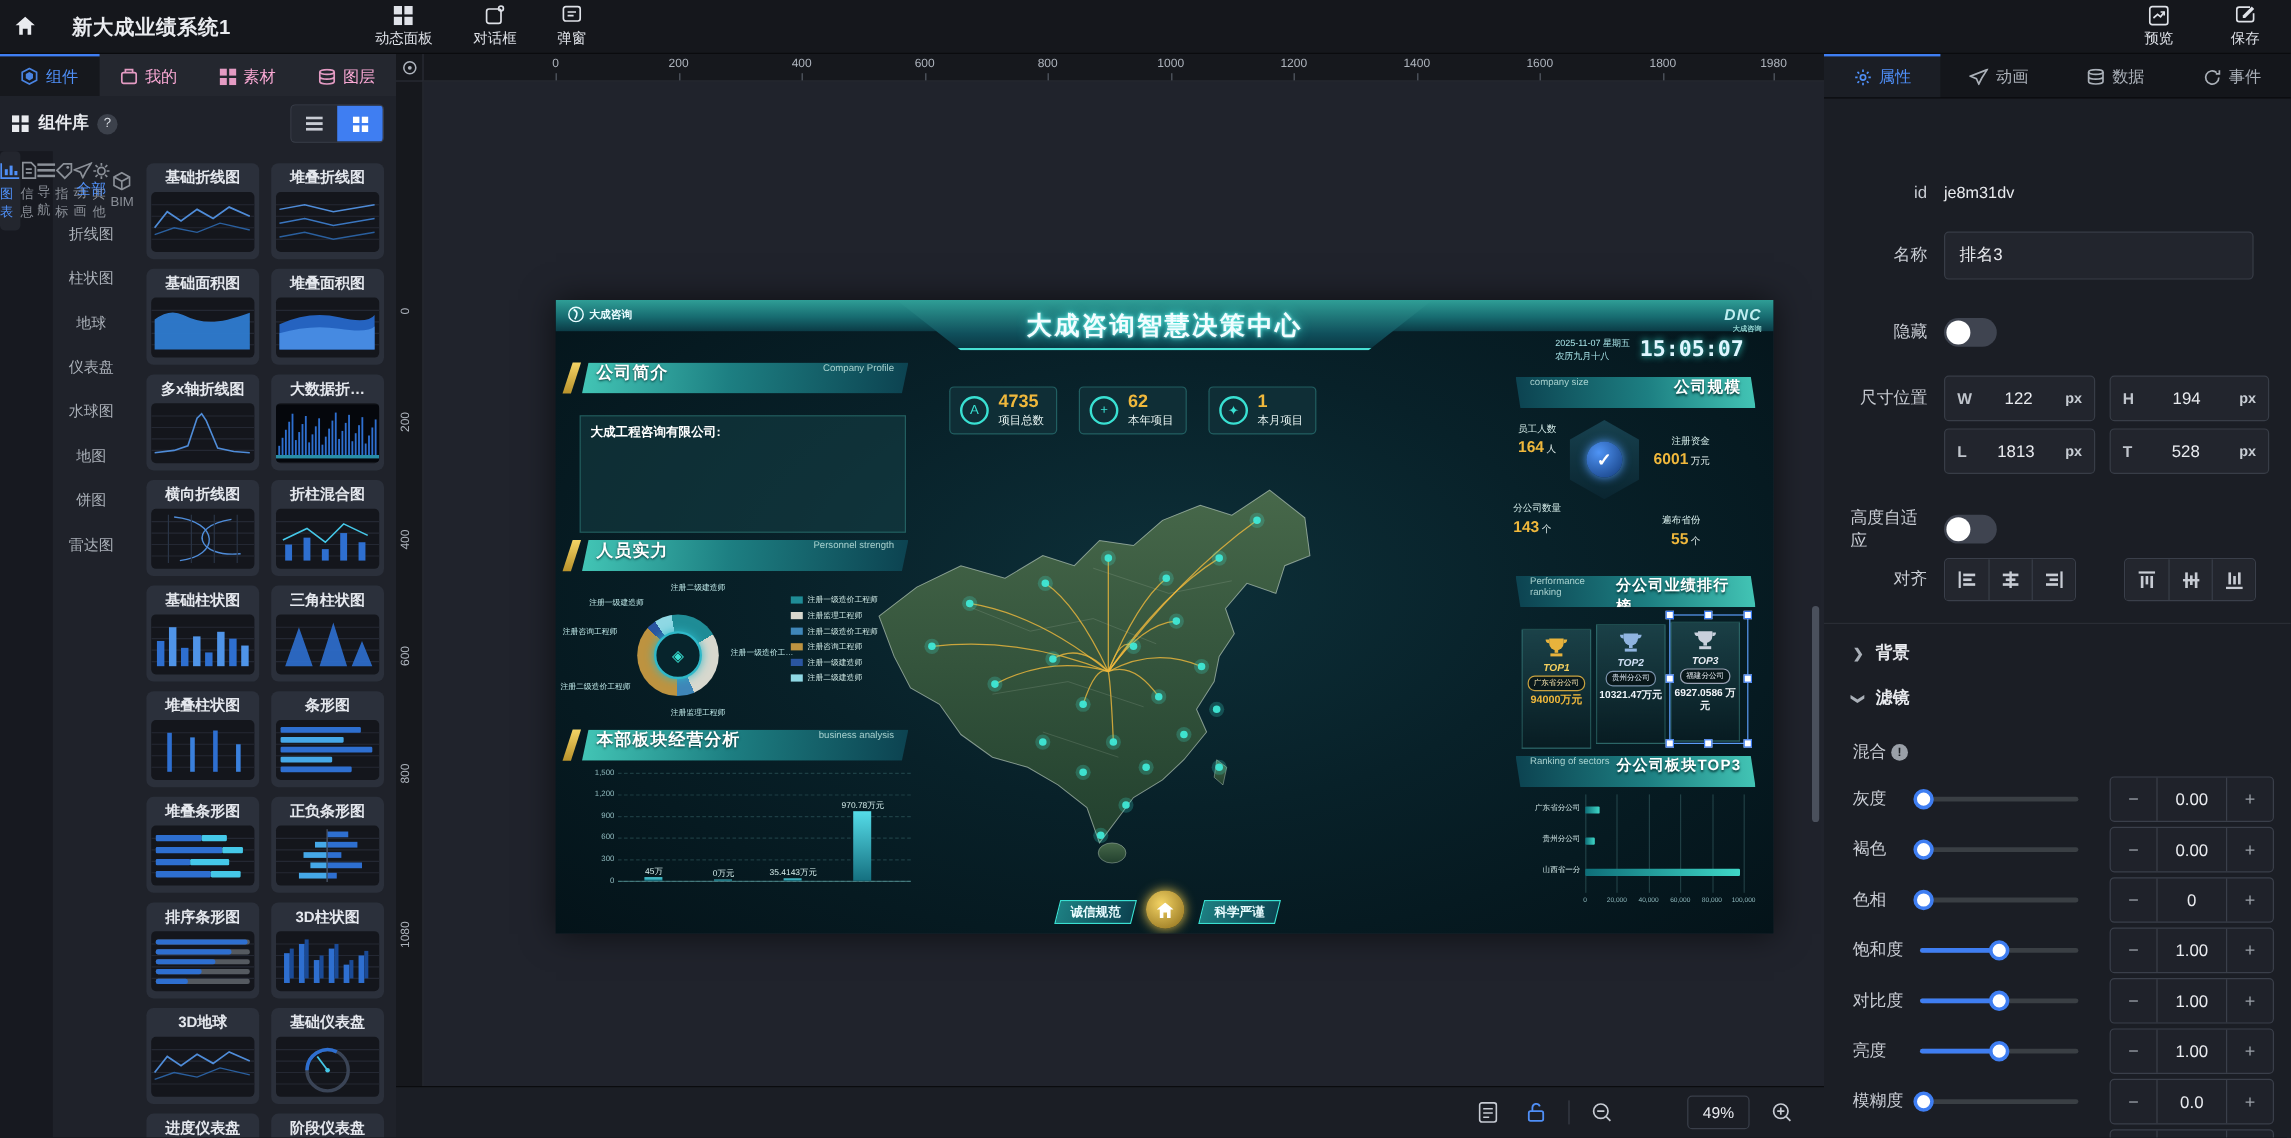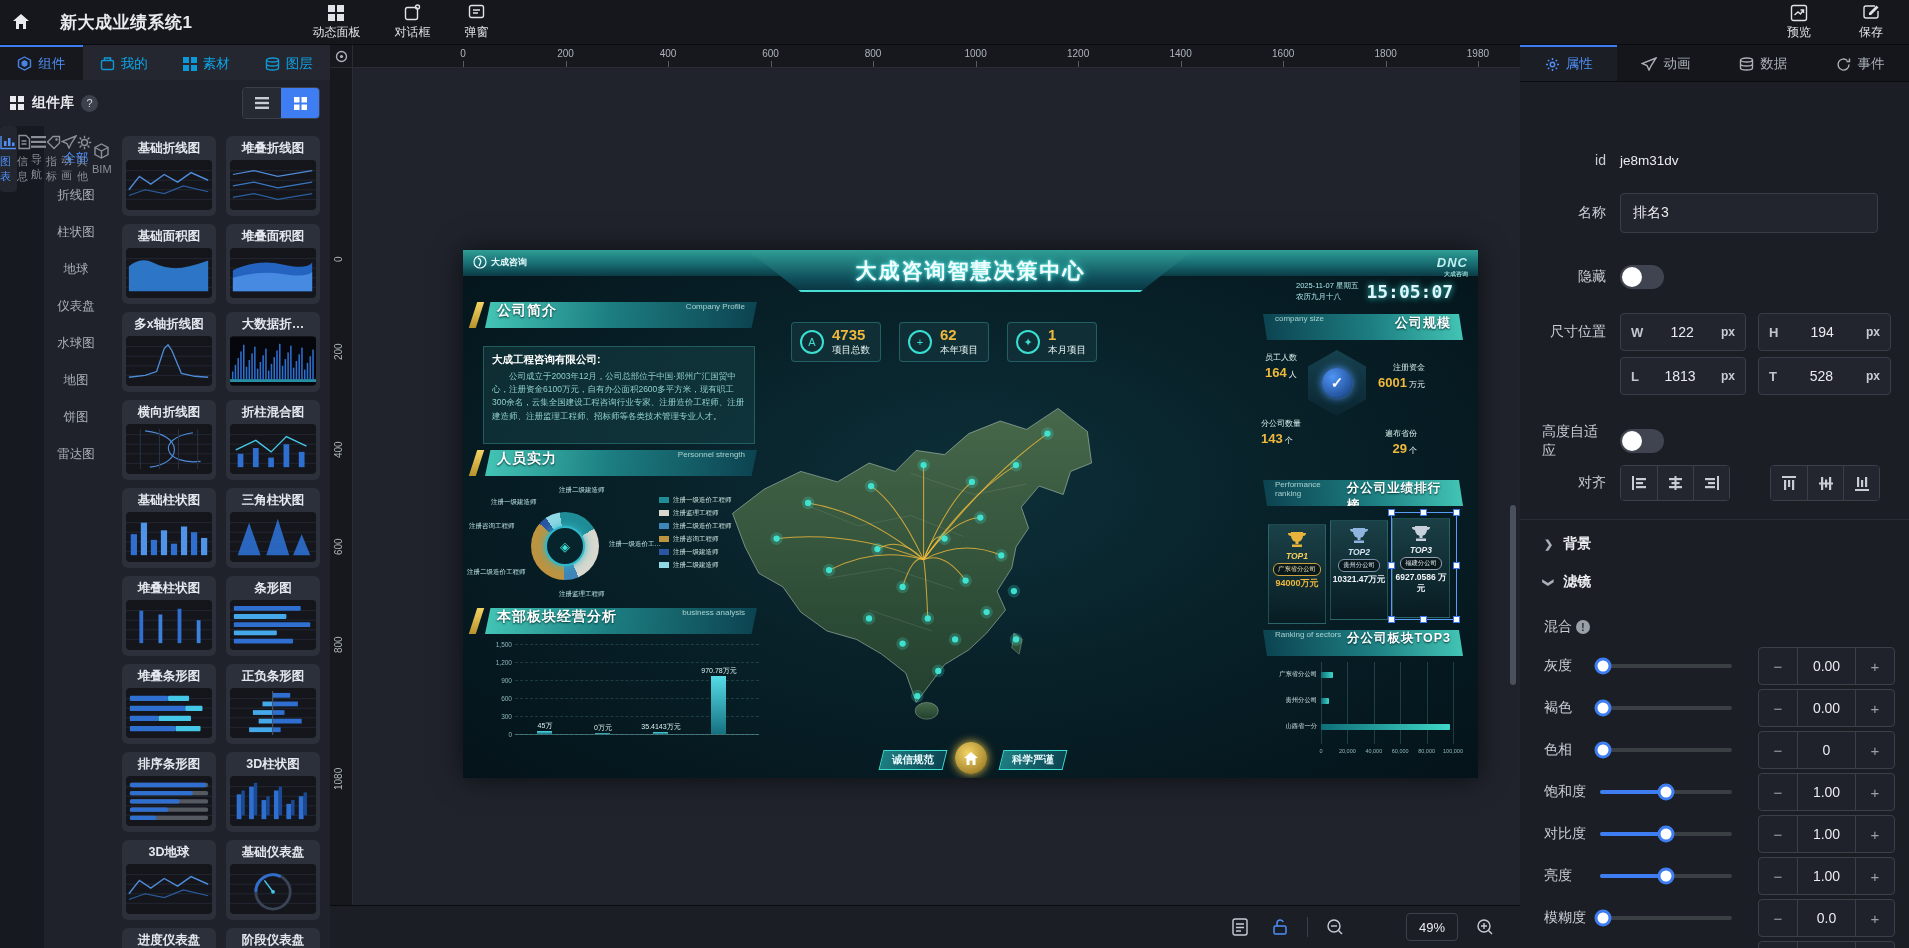--- a/index.html
+++ b/index.html
@@ -20,21 +20,21 @@
 .app-title{font-size:17px;font-weight:bold;margin-left:18px;letter-spacing:.5px;}
 .topbar-tools{display:flex;margin-left:120px;gap:34px;}
 .tool-item{display:flex;flex-direction:column;align-items:center;gap:2px;cursor:pointer;color:#dfe2e8;}
 .tool-item .lbl{font-size:12px;}
 .topbar-actions{margin-left:auto;display:flex;gap:48px;margin-right:26px;}
 .tool-item .icn{height:18px;display:flex;align-items:center;}
 
 #leftpanel{position:absolute;left:0;top:45px;width:330px;height:903px;background:var(--panel);}
 .lp-tabs{position:absolute;left:0;top:0;width:330px;height:35px;display:flex;background:#24272f;}
 .lp-tab{flex:1;display:flex;align-items:center;justify-content:center;gap:6px;font-size:13.5px;
-  color:#0ea5e9;cursor:pointer;border-top:2px solid transparent;}
+  color:#f9a8d4;cursor:pointer;border-top:2px solid transparent;}
 .lp-tab.active{background:#16181d;color:var(--blue2);border-top-color:var(--blue);}
 .lp-tab .ticn{opacity:.9;display:flex;}
 .lp-libhead{position:absolute;left:0;top:35px;width:330px;height:46px;display:flex;align-items:center;padding:0 10px;}
 .lib-title{font-size:14px;font-weight:bold;margin-left:8px;}
 .help-dot{width:17px;height:17px;border-radius:50%;background:#3c414b;color:#d6dae0;font-size:11px;
   display:flex;align-items:center;justify-content:center;margin-left:7px;cursor:pointer;}
 .view-toggle{margin-left:auto;display:flex;border-radius:4px;overflow:hidden;border:1px solid #3a3f4a;}
 .vt-btn{width:38px;height:30px;display:flex;align-items:center;justify-content:center;background:#262a33;cursor:pointer;}
 .vt-btn.active{background:var(--blue);}
 .lp-rail{position:absolute;left:0;top:81px;width:44px;height:822px;background:var(--rail);display:flex;flex-direction:row;}
@@ -826,21 +826,20 @@
 
       </div>
 
       <div class="gold-slash" style="left:10px;top:52px;"></div>
       <div class="db-banner" style="left:22px;top:52px;width:272px;">
         <span class="bt">公司简介</span>
         <span class="en" style="margin-left:auto;">Company Profile</span>
       </div>
       <div class="db-textbox">
         <div class="coh">大成工程咨询有限公司:</div>
-        <div class="bod">公司成立于2003年12月，公司总部位于中国·郑州广汇国贸中心，注册资金6100万元，自有办公面积2600多平方米，现有职工300余名，云集全国建设工程咨询行业专家、注册造价工程师、注册建造师、注册监理工程师、招标师等各类技术管理专业人才。</div>
       </div>
 
       <div class="gold-slash" style="left:10px;top:200px;"></div>
       <div class="db-banner" style="left:22px;top:200px;width:272px;">
         <span class="bt">人员实力</span>
         <span class="en" style="margin-left:auto;">Personnel strength</span>
       </div>
       <div class="donut" id="donut" style="left: 68px; top: 262px; width: 68px; height: 68px; background: conic-gradient(from -20deg, rgb(143, 216, 228) 0%, rgb(143, 216, 228) 3%, rgb(31, 140, 150) 3%, rgb(31, 140, 150) 22%, rgb(216, 216, 206) 22%, rgb(216, 216, 206) 49%, rgb(63, 134, 184) 49%, rgb(63, 134, 184) 56%, rgb(189, 147, 64) 56%, rgb(189, 147, 64) 92%, rgb(42, 85, 160) 92%, rgb(42, 85, 160) 96%, rgb(143, 216, 228) 96%, rgb(143, 216, 228) 100%);">
         <div class="donut-hole" style="left:14px;top:14px;width:40px;height:40px;">◈</div>
       </div>
@@ -1006,21 +1005,21 @@
       <div class="kpi" style="left:798px;top:168px;">
         <div class="kl">分公司数量</div>
         <div class="kv"><span>143</span><span class="ku">个</span></div>
       </div>
       <div class="kpi" style="left:915px;top:112px;text-align:right;">
         <div class="kl">注册资金</div>
         <div class="kv"><span>6001</span><span class="ku">万元</span></div>
       </div>
       <div class="kpi" style="left:922px;top:178px;text-align:right;">
         <div class="kl">遍布省份</div>
-        <div class="kv"><span>29</span><span class="ku">个</span></div>
+        <div class="kv"><span>55</span><span class="ku">个</span></div>
       </div>
 
       <div class="db-banner r" style="left:800px;top:230px;width:200px;">
         <span class="en">Performance ranking</span>
         <span class="bt" style="margin-left:auto;font-size:12.5px;">分公司业绩排行榜</span>
       </div>
       <div id="topCards">
 
           <div class="top-card top1" style="left: 805px; top: 274px;">
             <svg width="22" height="18" viewBox="0 0 22 18">

